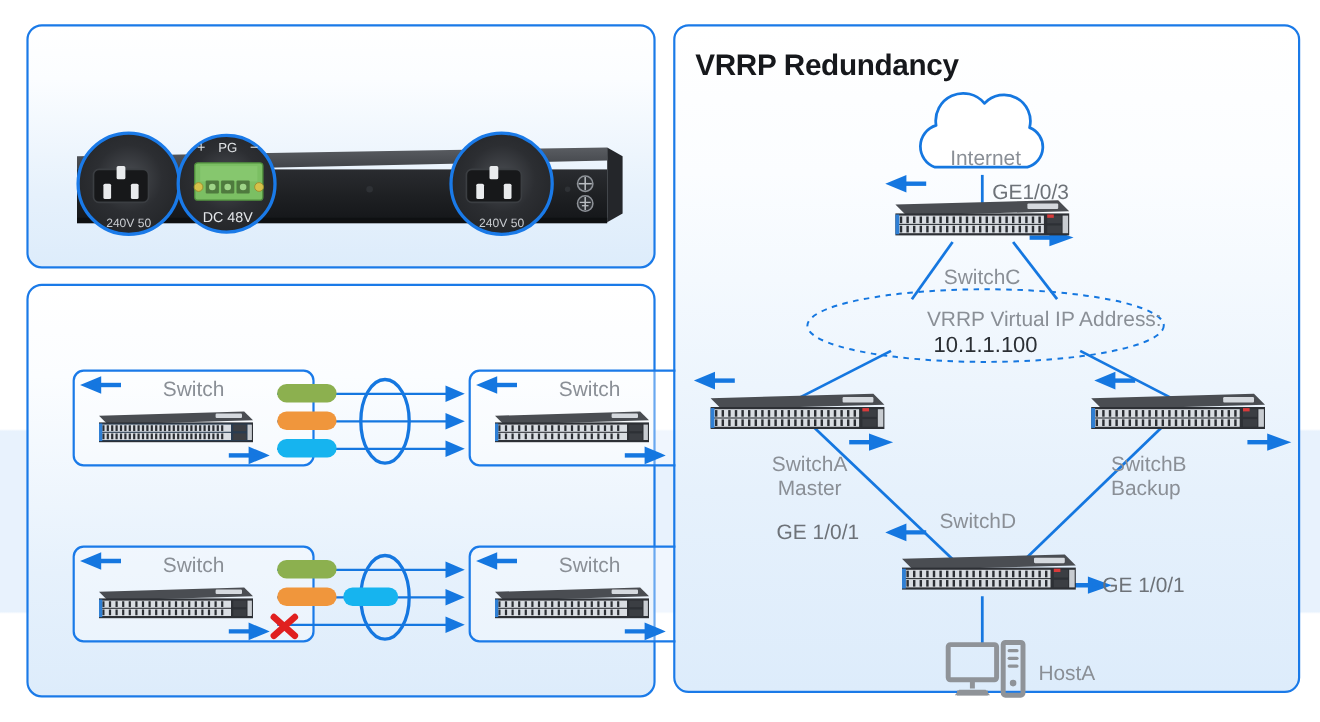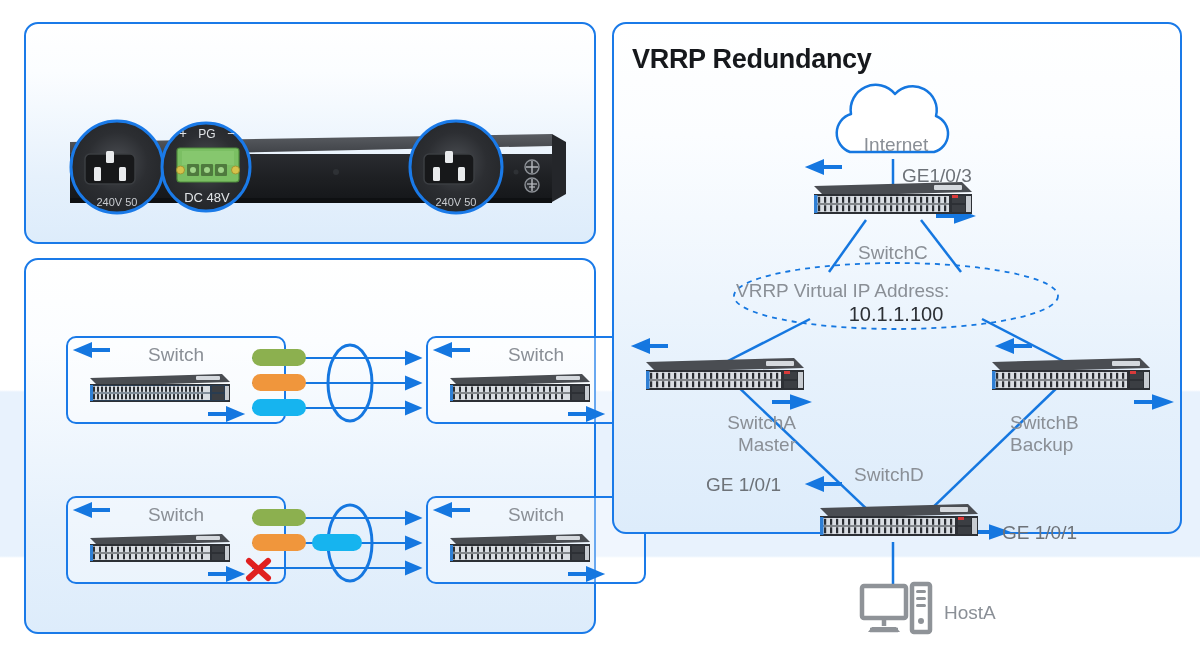--- a/index.html
+++ b/index.html
@@ -27,21 +27,21 @@
 
   .panel {
     position: absolute;
     border: 2px solid #1a7ae8;
     border-radius: 14px;
     background: linear-gradient(to bottom, #ffffff 0%, #fbfdff 22%, #e6f1fc 70%, #ddecfb 100%);
     box-sizing: border-box;
   }
   #panel-power  { left: 24px;  top: 22px;  width: 572px; height: 222px; }
   #panel-link   { left: 24px;  top: 258px; width: 572px; height: 376px; }
-  #panel-vrrp   { left: 612px; top: 22px;  width: 570px; height: 512px; }
+  #panel-vrrp   { left: 612px; top: 22px;  width: 570px; height: 608px; }
 
   .panel-title {
     position: absolute;
     font-weight: 700;
     font-size: 27px;
     color: #16181c;
     letter-spacing: -0.3px;
     white-space: nowrap;
   }
   #title-power { left: 18px; top: 20px; }
@@ -654,21 +654,21 @@
     </g>
     <rect x="148" y="16" width="13" height="7" fill="#3b3e43"></rect>
     <rect x="148" y="25" width="13" height="7" fill="#3b3e43"></rect>
     <rect x="162" y="16" width="5" height="16" fill="#c8ccd1"></rect>
     <rect x="130" y="5" width="28" height="5" rx="1" fill="#d5d9de"></rect>
     <rect x="10" y="15" width="3.5" height="18" fill="#2f7fd4"></rect>
     <rect x="148" y="15" width="6" height="3" fill="#d93b3b"></rect>
   </svg>
   <div class="node-label" style="left:244px;top:202px;margin-top:16px;">SwitchC</div>
 
-  <div class="node-label" style="left:122px;top:256px;width:320px;text-align:left;">VRRP Virtual IP Address:</div>
+  <div class="node-label" style="left:122px;top:256px;width:320px;text-align:right;">VRRP Virtual IP Address:</div>
   <div class="node-label dark" style="left:122px;top:279px;width:320px;text-align:center;font-size:20px;">10.1.1.100</div>
 
   <svg class="vrrp-sw" style="left:22px;top:332px;" viewBox="0 0 178 40">
     <polygon points="10,6 158,2 168,12 20,16" fill="#4a4d52"></polygon>
     <rect x="10" y="14" width="158" height="20" fill="#2d3035"></rect>
     <rect x="13" y="16" width="132" height="7.5" fill="#d9dde2"></rect>
     <rect x="13" y="24.5" width="132" height="7.5" fill="#d9dde2"></rect>
     <g fill="#2b2e33">
       <rect x="14" y="16.8" width="2.2" height="6"></rect>
         <rect x="20" y="16.8" width="2.2" height="6"></rect>
@@ -715,21 +715,21 @@
       <rect x="134" y="25.3" width="2.2" height="6"></rect>
         <rect x="140" y="25.3" width="2.2" height="6"></rect>
     </g>
     <rect x="148" y="16" width="13" height="7" fill="#3b3e43"></rect>
     <rect x="148" y="25" width="13" height="7" fill="#3b3e43"></rect>
     <rect x="162" y="16" width="5" height="16" fill="#c8ccd1"></rect>
     <rect x="130" y="5" width="28" height="5" rx="1" fill="#d5d9de"></rect>
     <rect x="10" y="15" width="3.5" height="18" fill="#2f7fd4"></rect>
     <rect x="148" y="15" width="6" height="3" fill="#d93b3b"></rect>
   </svg>
-  <div class="node-label" style="left:62px;top:388px;text-align:right;width:120px;"><span>SwitchA</span><br><span>Master</span></div>
+  <div class="node-label" style="left:62px;top:388px;text-align:center;width:120px;"><span>SwitchA</span><br><span>Master</span></div>
 
   <svg class="vrrp-sw" style="left:368px;top:332px;" viewBox="0 0 178 40">
     <polygon points="10,6 158,2 168,12 20,16" fill="#4a4d52"></polygon>
     <rect x="10" y="14" width="158" height="20" fill="#2d3035"></rect>
     <rect x="13" y="16" width="132" height="7.5" fill="#d9dde2"></rect>
     <rect x="13" y="24.5" width="132" height="7.5" fill="#d9dde2"></rect>
     <g fill="#2b2e33">
       <rect x="14" y="16.8" width="2.2" height="6"></rect>
         <rect x="20" y="16.8" width="2.2" height="6"></rect>
       <rect x="26" y="16.8" width="2.2" height="6"></rect>

